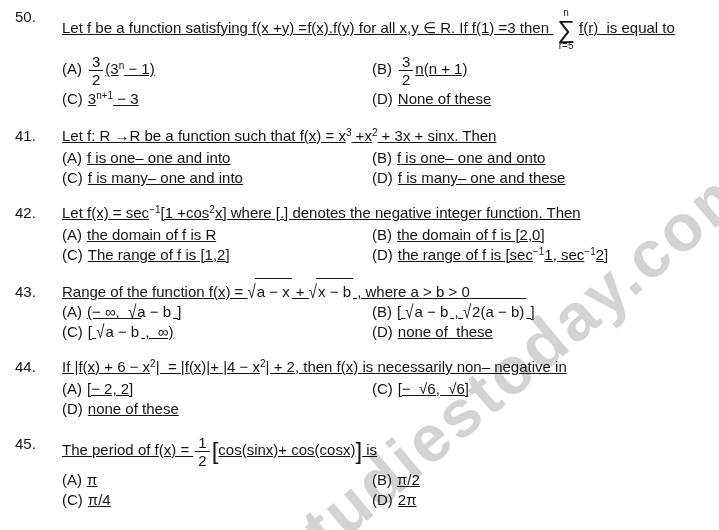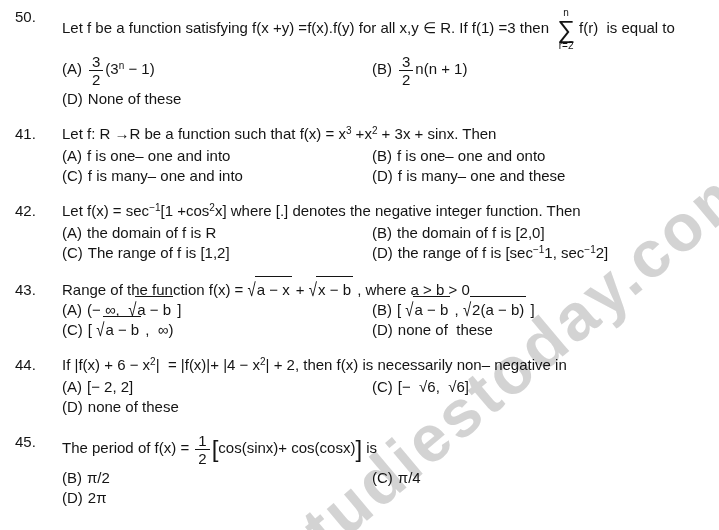--- a/index.html
+++ b/index.html
@@ -35,21 +35,21 @@
   .qbody { flex:1; min-width:0; }
   .stem { line-height:17px; margin-bottom:3px; }
   .opts {
     display:grid;
     grid-template-columns:310px 1fr;
     row-gap:3px;
     line-height:17px;
   }
   .opt { white-space:nowrap; }
   .olab { margin-right:5px; }
-  .t { white-space:pre-wrap; }
+  .t { white-space:pre-wrap;text-decoration:underline; }
   .sup { font-size:10px; position:relative; top:-5px; }
   .frac {
     display:inline-flex; flex-direction:column;
     text-align:center; vertical-align:middle;
     margin:0 2px; line-height:15px;
   }
   .fnum { display:block; border-bottom:1.4px solid #141414; padding:0 3px 1px; }
   .fden { display:block; padding-top:1px; }
   .sqrt { white-space:nowrap; }
   .radix { display:inline-block; transform:scaleY(1.25); transform-origin:center 70%; margin-right:-1px; }
@@ -67,31 +67,32 @@
 
 <div class="watermark">studiestoday.com</div>
 
 <main class="doc">
     <div class="q">
       <div class="qnum">50.</div>
       <div class="qbody">
         <div class="stem"><span class="t">Let f be a function satisfying f(x +y) =f(x).f(y) for all x,y ∈ R. If f(1) =3 then </span><span class="sum">
             <span class="lim">n</span>
             <span class="sigma">∑</span>
-            <span class="lim">r=2</span>
+            <span class="lim">r=5</span>
           </span><span class="t">f(r)  is equal to</span></div>
         <div class="opts">
           <div class="opt"><span class="olab">(A)</span><span class="frac">
               <span class="fnum">3</span>
               <span class="fden">2</span>
             </span><span class="t">(3</span><span class="sup">n</span><span class="t"> − 1)</span></div>
           <div class="opt"><span class="olab">(B)</span><span class="frac">
               <span class="fnum">3</span>
               <span class="fden">2</span>
             </span><span class="t">n(n + 1)</span></div>
+          <div class="opt"><span class="olab">(C)</span><span class="t">3</span><span class="sup">n+1</span><span class="t"> − 3</span></div>
           <div class="opt"><span class="olab">(D)</span><span class="t">None of these</span></div>
         </div>
       </div>
     </div>
     <div class="q">
       <div class="qnum">41.</div>
       <div class="qbody">
         <div class="stem"><span class="t">Let f: R →R be a function such that f(x) = x</span><span class="sup">3</span><span class="t"> +x</span><span class="sup">2</span><span class="t"> + 3x + sinx. Then</span></div>
         <div class="opts">
           <div class="opt"><span class="olab">(A)</span><span class="t">f is one– one and into</span></div>
@@ -137,19 +138,20 @@
       </div>
     </div>
     <div class="q">
       <div class="qnum">45.</div>
       <div class="qbody">
         <div class="stem"><span class="t">The period of f(x) = </span><span class="frac">
             <span class="fnum">1</span>
             <span class="fden">2</span>
           </span><span class="big">[</span><span class="t">cos(sinx)+ cos(cosx)</span><span class="big">]</span><span class="t"> is</span></div>
         <div class="opts">
+          <div class="opt"><span class="olab">(A)</span><span class="t">π</span></div>
           <div class="opt"><span class="olab">(B)</span><span class="t">π/2</span></div>
           <div class="opt"><span class="olab">(C)</span><span class="t">π/4</span></div>
           <div class="opt"><span class="olab">(D)</span><span class="t">2π</span></div>
         </div>
       </div>
     </div>
   </main>
 
 </body></html>

